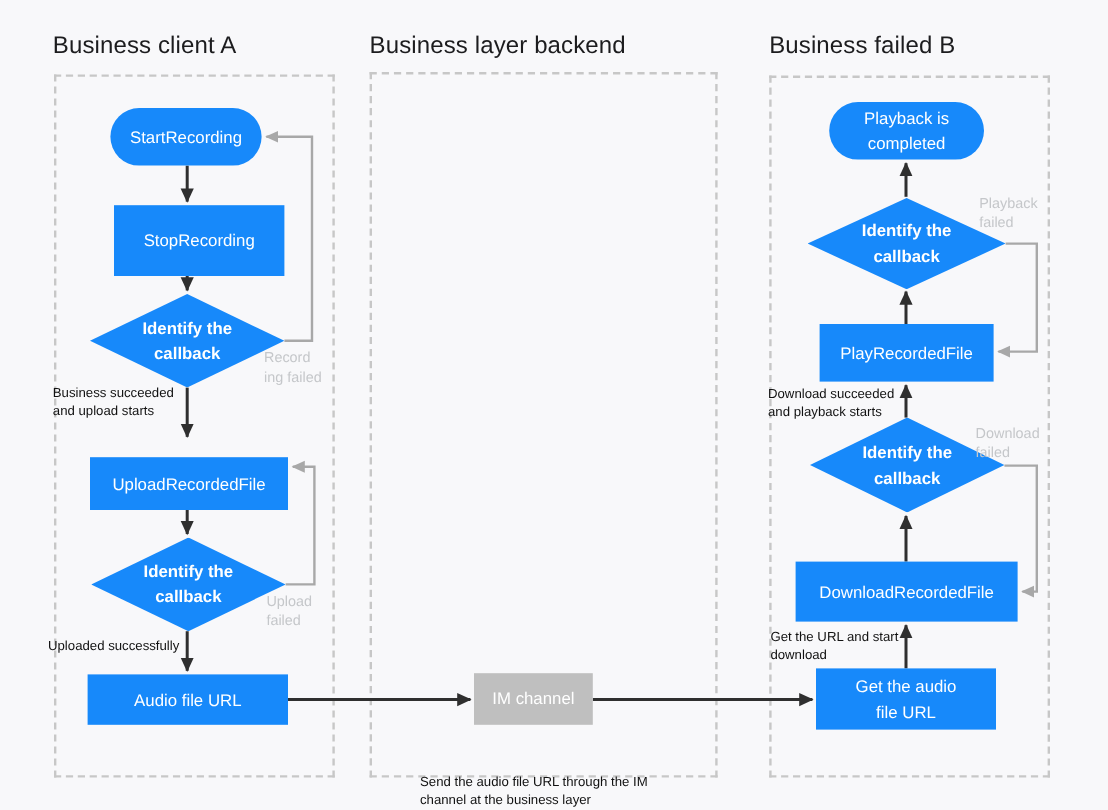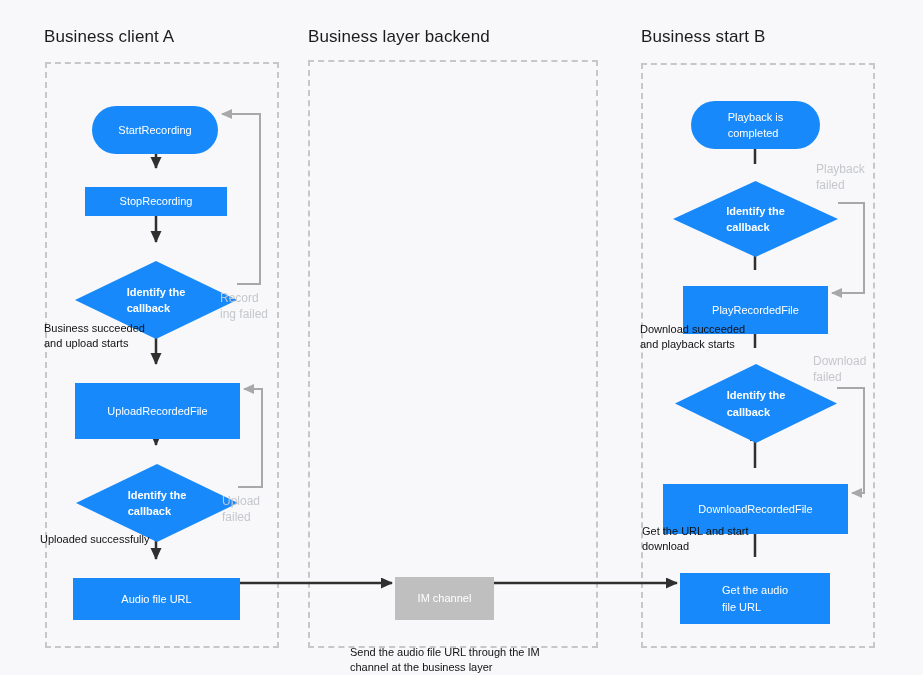--- a/index.html
+++ b/index.html
@@ -7,50 +7,50 @@
     width:923px;height:675px;position:relative;overflow:hidden;
     background:var(--background,#f8f8fa);
     font-family:"Liberation Sans","DejaVu Sans",sans-serif;
   }
   .canvas{position:absolute;inset:0;}
   .lane{
     position:absolute;border:2px dashed var(--lane-border,#c7c7c7);
     box-sizing:border-box;background:transparent;
   }
   .lane-title{
-    position:absolute;font-size:17px;color:var(--text-dark,#1c1c1e);
+    position:absolute;font-size:20px;color:var(--text-dark,#1c1c1e);
     letter-spacing:.1px;white-space:nowrap;
   }
   svg.edges{position:absolute;left:0;top:0;pointer-events:none;}
   .edge-black{stroke:var(--arrow-black,#2f2f2f);stroke-width:2.5;fill:none;}
   .edge-gray{stroke:var(--arrow-gray,#a8a8a8);stroke-width:2;fill:none;}
   .node{
     position:absolute;display:flex;align-items:center;justify-content:center;
     box-sizing:border-box;background:var(--node-blue,#1789fa);color:#fff;
-    font-size:11px;line-height:1.5;white-space:pre-line;margin-top:16px;
+    font-size:14px;line-height:1.5;text-align:center;white-space:pre-line;
   }
   .node.pill{border-radius:24px;}
   .node.diamond{clip-path:polygon(50% 0,100% 50%,50% 100%,0 50%);font-weight:bold;}
   .node.gray{background:var(--node-gray,#bfbfbf);}
   .edge-label{
     position:absolute;font-size:11px;line-height:1.32;color:#111;
     text-align:left;white-space:pre-line;
   }
   .edge-label.gray{
     font-size:12px;line-height:1.35;color:var(--label-gray,#c5c7ca);
   }
 </style>
 </head>
 <body>
 
 <div class="canvas">
 
   <div class="lane-title" style="left:44px;top:27px">Business client A</div>
   <div class="lane-title" style="left:308px;top:27px">Business layer backend</div>
-  <div class="lane-title" style="left:641px;top:27px">Business start B</div>
+  <div class="lane-title" style="left:641px;top:27px">Business failed B</div>
 
   <div class="lane" style="left:45px;top:62px;width:234px;height:586px"></div>
   <div class="lane" style="left:308px;top:60px;width:290px;height:588px"></div>
   <div class="lane" style="left:641px;top:63px;width:234px;height:585px"></div>
 
   <svg class="edges" width="923" height="675">
     <defs>
       <marker id="ah-black" markerUnits="userSpaceOnUse" markerWidth="14" markerHeight="12" refX="11" refY="5.5" orient="auto">
         <path d="M0,0 L12,5.5 L0,11 Z" style="fill:var(--arrow-black,#2f2f2f)"></path>
       </marker>
@@ -75,24 +75,24 @@
     <line class="edge-black" x1="755" y1="468" x2="755" y2="430" marker-end="url(#ah-black)"></line>
     <line class="edge-black" x1="755" y1="348" x2="755" y2="321" marker-end="url(#ah-black)"></line>
     <line class="edge-black" x1="755" y1="270" x2="755" y2="243" marker-end="url(#ah-black)"></line>
     <line class="edge-black" x1="755" y1="164" x2="755" y2="136" marker-end="url(#ah-black)"></line>
 
     <polyline class="edge-gray" points="838,203 864,203 864,293 832,293" marker-end="url(#ah-gray)"></polyline>
     <polyline class="edge-gray" points="837,388 864,388 864,493 852,493" marker-end="url(#ah-gray)"></polyline>
   </svg>
 
   <div class="node pill" style="left:92px;top:90px;width:126px;height:48px">StartRecording</div>
-  <div class="node" style="left:85px;top:171px;width:142px;height:29px">StopRecording</div>
+  <div class="node" style="left:95px;top:171px;width:142px;height:59px">StopRecording</div>
   <div class="node diamond" style="left:75px;top:245px;width:162px;height:78px">Identify the
 callback</div>
-  <div class="node" style="left:75px;top:367px;width:165px;height:56px">UploadRecordedFile</div>
+  <div class="node" style="left:75px;top:381px;width:165px;height:44px">UploadRecordedFile</div>
   <div class="node diamond" style="left:76px;top:448px;width:162px;height:78px">Identify the
 callback</div>
   <div class="node" style="left:73px;top:562px;width:167px;height:42px">Audio file URL</div>
 
   <div class="edge-label gray" style="left:220px;top:290px;width:58px">Record
 ing failed</div>
   <div class="edge-label" style="left:44px;top:321px;width:112px">Business succeeded
 and upload starts</div>
   <div class="edge-label gray" style="left:222px;top:493px;width:58px">Upload
 failed</div>

